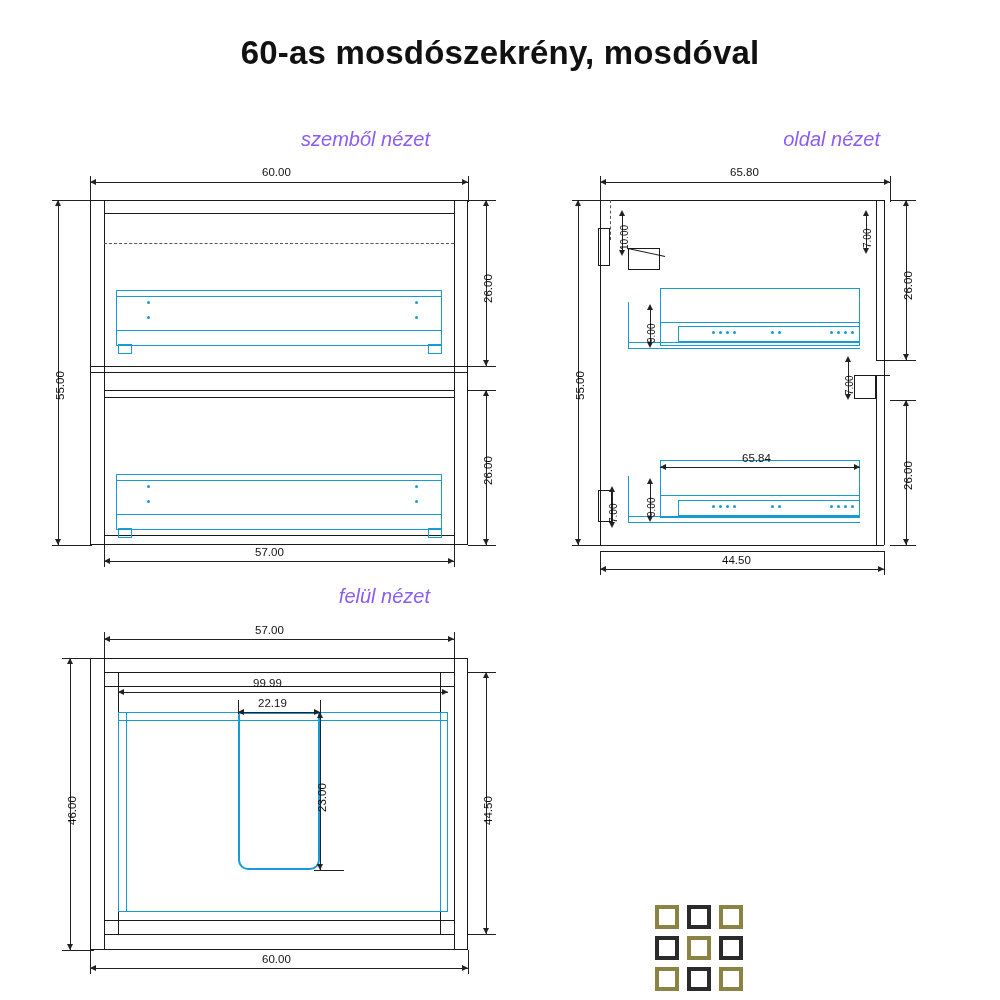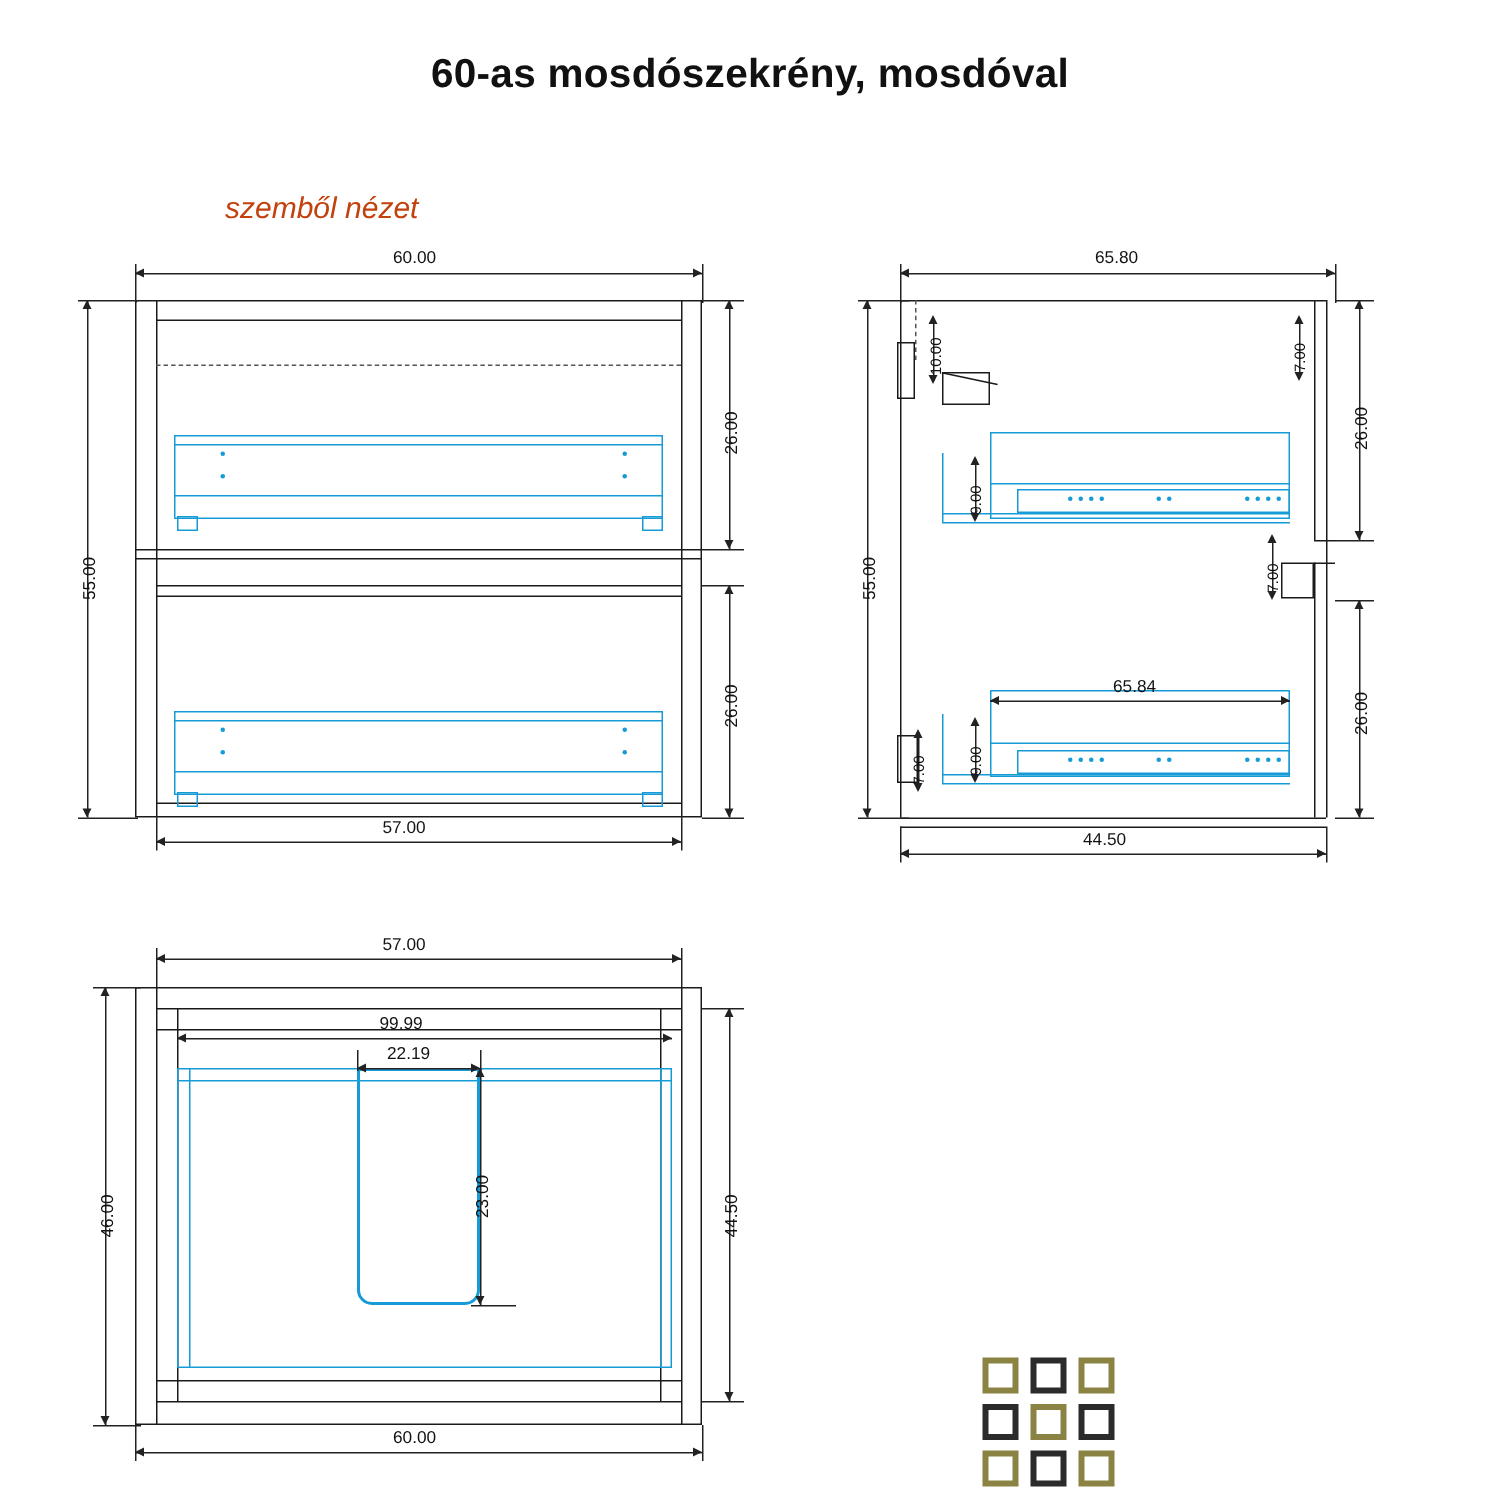--- a/index.html
+++ b/index.html
@@ -8,27 +8,27 @@
     background:#ffffff;
     font-family:"Liberation Sans", sans-serif;
     color:#111;
     position:relative;
     overflow:hidden;
   }
   .sheet{position:absolute;inset:0;}
   .title{
     position:absolute;top:34px;left:0;width:1000px;
     text-align:center;
-    font-size:27px;font-weight:bold;letter-spacing:.2px;
+    font-size:33px;font-weight:bold;letter-spacing:.2px;
     color:#111;
   }
   .view-label{
     position:absolute;
-    font-size:20px;font-style:italic;color:#c2410c;
-    text-align:left;
+    font-size:20px;font-style:italic;color:#8b5cf6;
+    text-align:right;
   }
   .vl-front{left:150px;top:128px;width:280px;}
   .vl-side{left:600px;top:128px;width:280px;}
   .vl-top{left:150px;top:585px;width:280px;}
 
   
   .ln{position:absolute;background:#1a1a1a;}
   .h{height:1px;}
   .v{width:1px;}
   .blue{background:#169bd7;}
@@ -83,20 +83,22 @@
   .logo-depo{color:#8a8344;}
 </style>
 </head>
 <body>
 
 <div class="sheet">
 
   <div class="title">60-as mosdószekrény, mosdóval</div>
 
   <div class="view-label vl-front">szemből nézet</div>
+  <div class="view-label vl-side">oldal nézet</div>
+  <div class="view-label vl-top">felül nézet</div>
 
   <div>
 
     <div class="dimline h" style="left:90px;top:182px;width:378px;"></div>
     <div class="arr arr-l" style="left:90px;top:179px;"></div>
     <div class="arr arr-r" style="left:462px;top:179px;"></div>
     <div class="dimline v" style="left:90px;top:176px;height:26px;"></div>
     <div class="dimline v" style="left:468px;top:176px;height:26px;"></div>
     <div class="dim" style="left:262px;top:166px;">60.00</div>
 

